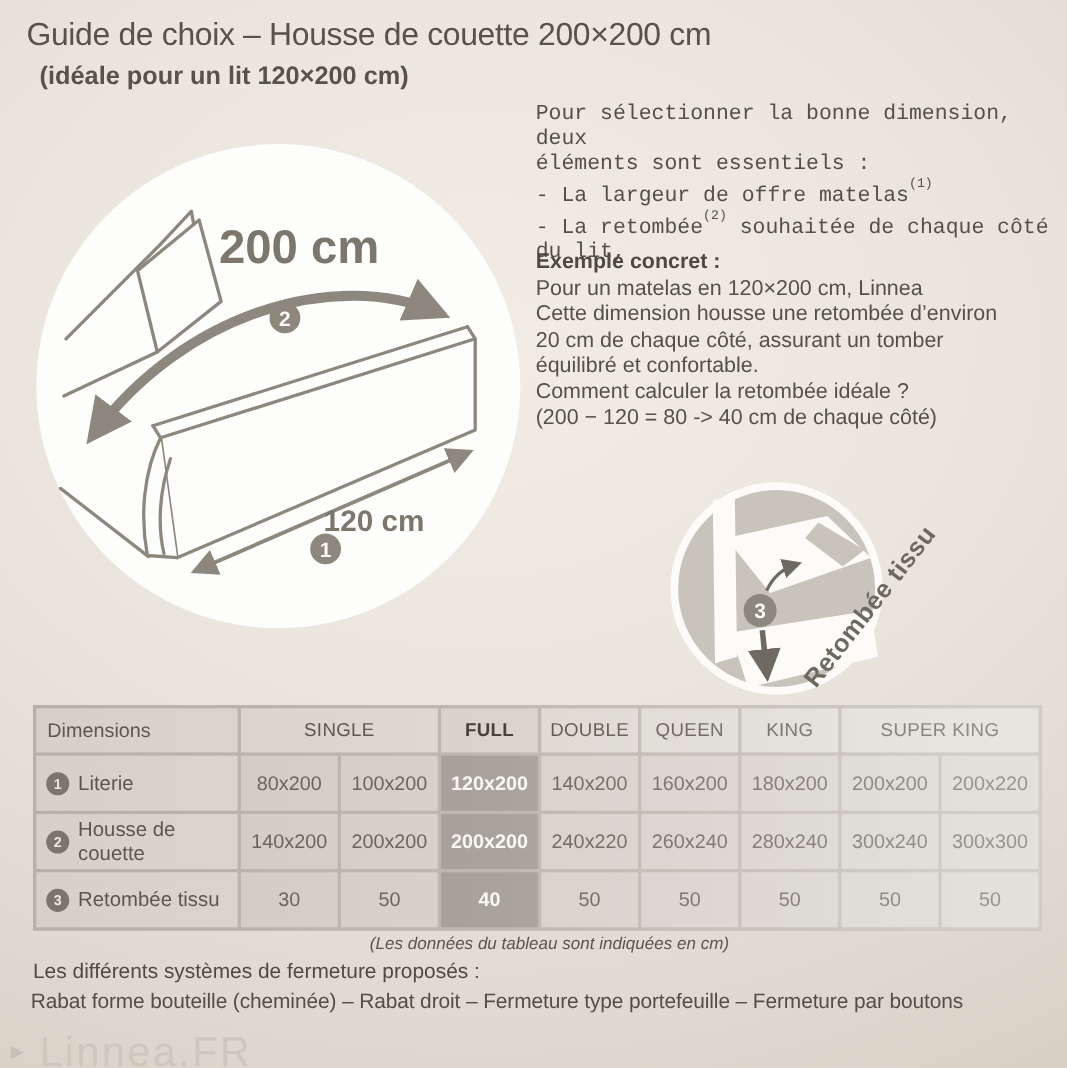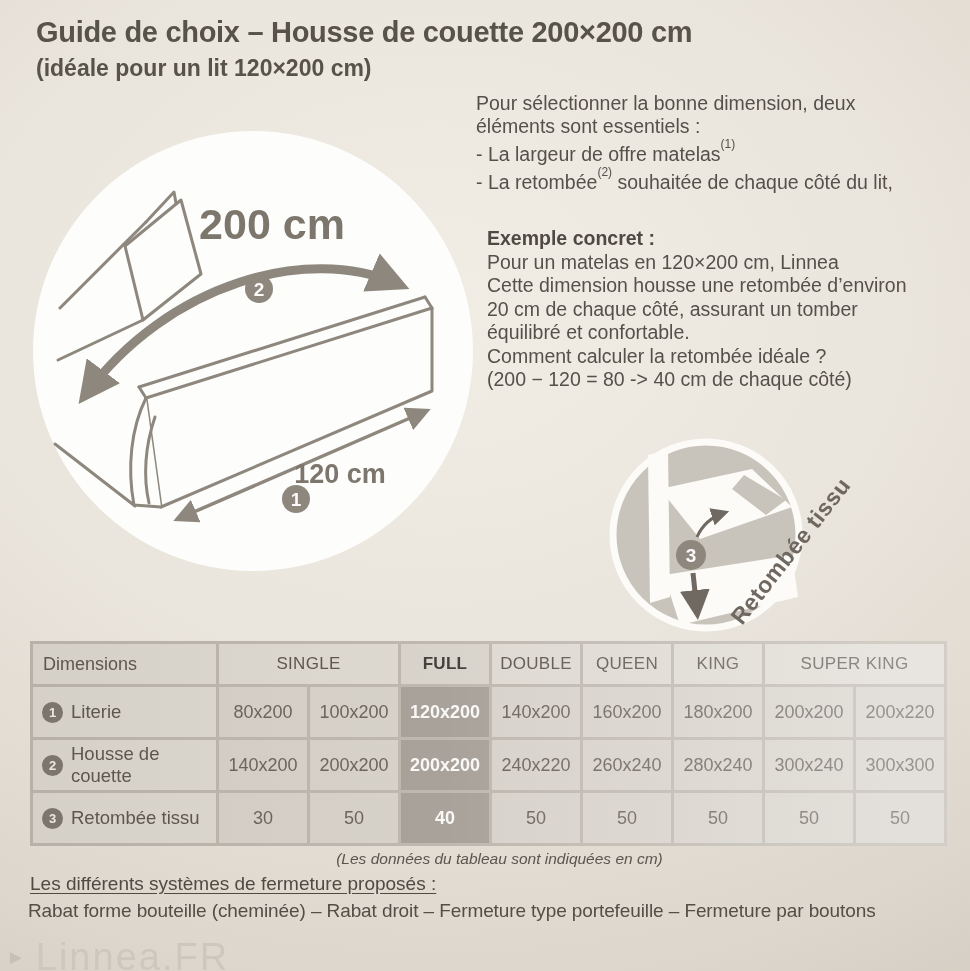--- a/index.html
+++ b/index.html
@@ -3,23 +3,23 @@
 <meta charset="utf-8">
 <style>
   html,body{margin:0;padding:0;}
   .page{
     position:relative;width:970px;height:971px;overflow:hidden;
     background:radial-gradient(130% 100% at 45% 32%, #f1ede5 0%, #eae5dc 38%, #ddd7cd 68%, #c9c3b8 100%);
     font-family:"Liberation Sans", sans-serif;
     color:#55504a;
   }
   .abs{position:absolute;}
-  .page-title{left:36px;top:16px;font-size:29px;font-weight:bold;color:#57524a;letter-spacing:-0.3px;}
+  .page-title{left:24px;top:16px;font-size:29px;font-weight:normal;color:#57524a;letter-spacing:-0.3px;}
   .page-subtitle{left:36px;top:55px;font-size:23px;font-weight:bold;color:#57524a;}
-  .intro{left:476px;top:92px;width:470px;font-size:19.5px;line-height:23px;color:#55504a;}
+  .intro{left:487px;top:92px;width:470px;font-size:19.5px;line-height:23px;color:#55504a;font-family:Liberation Mono, monospace;}
   .intro div{min-height:23px;}
   sup.fn{font-size:12px;position:relative;top:-5px;}
   .example{left:487px;top:227px;width:470px;font-size:19.5px;line-height:23.5px;color:#55504a;}
   .example .ex-heading{font-weight:bold;color:#4e4942;}
   .example div{min-height:23.5px;}
   .rot-label{
     left:736px;top:608px;transform:rotate(-52deg);transform-origin:0% 50%;
     white-space:nowrap;font-size:23px;font-weight:bold;color:#6e6860;letter-spacing:0.5px;
   }
   
@@ -39,21 +39,21 @@
   .td.hl{background:#a8a29a;color:#faf8f5;font-weight:bold;}
   .badge{
     width:21px;height:21px;border-radius:50%;background:#7e786f;color:#f5f3ef;
     font-size:13px;font-weight:bold;display:flex;align-items:center;justify-content:center;flex:none;
   }
   .tbl-shade{
     left:30px;top:641px;width:917px;height:205px;pointer-events:none;
     background:linear-gradient(to right, rgba(90,80,70,0.07), rgba(0,0,0,0) 45%, rgba(255,255,255,0.30) 94%);
   }
   .tbl-note{left:44px;top:850px;width:911px;text-align:center;font-style:italic;font-size:15.5px;color:#5a554d;}
-  .closures-h{left:30px;top:873px;font-size:19px;color:#4f4a42;text-decoration:underline;text-underline-offset:3px;}
+  .closures-h{left:30px;top:873px;font-size:19px;color:#4f4a42;text-underline-offset:3px;}
   .closures-l{left:28px;top:900px;font-size:19px;color:#534e46;white-space:nowrap;letter-spacing:-0.1px;}
   .watermark{left:6px;top:936px;display:flex;align-items:center;gap:10px;color:#cdc7be;opacity:0.95;}
   .watermark .tri{font-size:20px;color:#c6c0b7;}
   .watermark .brand{font-size:38px;letter-spacing:2px;}
   svg text{font-family:"Liberation Sans", sans-serif;}
 </style>
 </head>
 <body>
 
 <div class="page">

